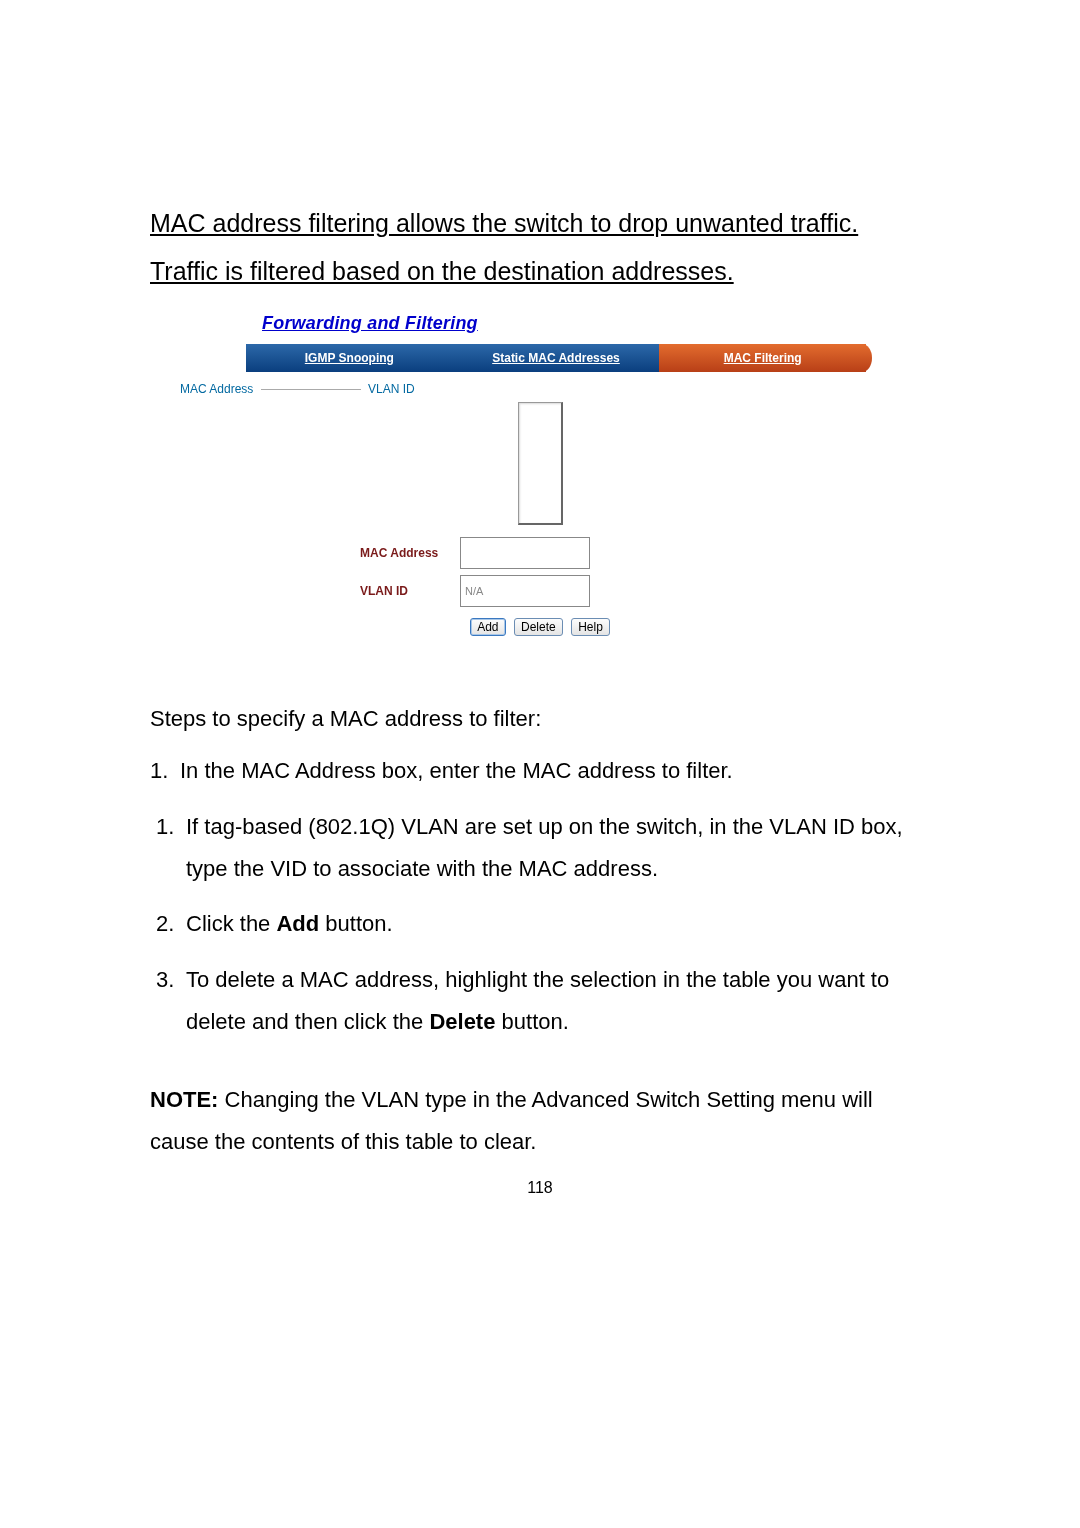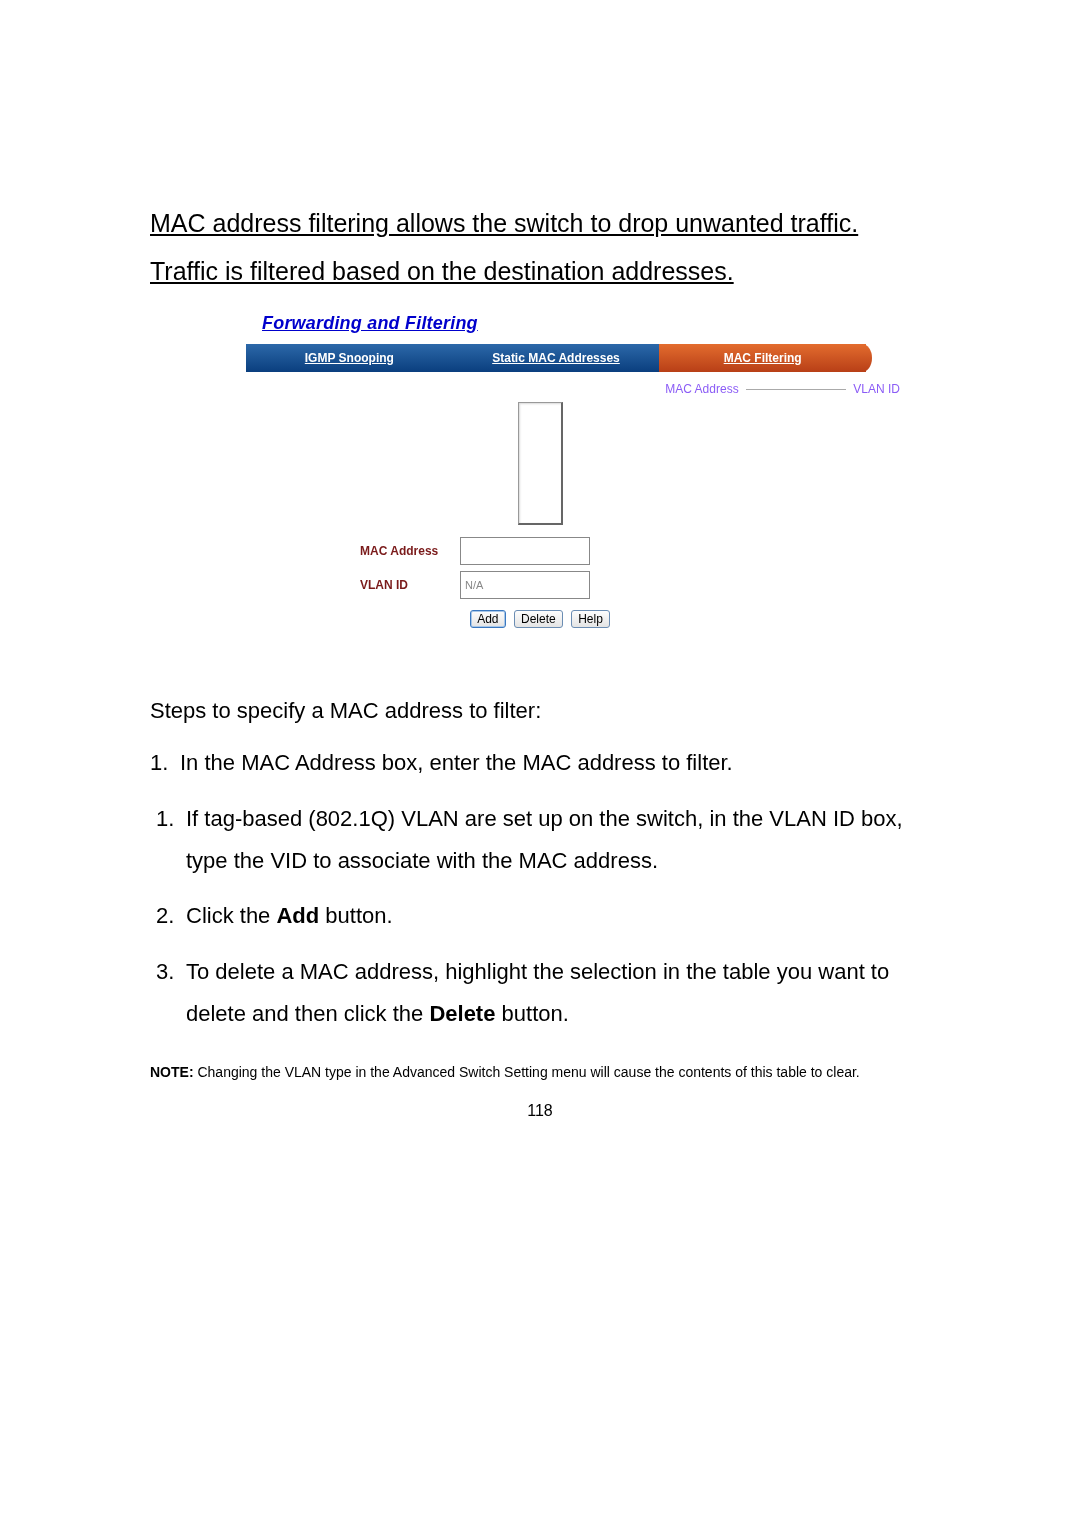--- a/index.html
+++ b/index.html
@@ -47,23 +47,23 @@
     text-indent: 0;
   }
   .list-item.indent {
     margin-left: 6px;
   }
   .list-content {
     text-indent: 0;
     display: inline;
   }
   .note {
-    font-size: 14px;
+    font-size: 22px;
     line-height: 1.9;
-    margin-top: 24px;
+    margin-top: 36px;
   }
   .page-num {
     text-align: center;
     font-size: 16px;
     margin-top: 17px;
   }
 
   
   .screenshot {
     width: 720px;
@@ -124,23 +124,23 @@
   .tab.active::after {
     background: linear-gradient(to bottom, #e36c2e 0%, #b83f17 100%);
   }
   .tab.inactive + .tab {
     z-index: 1;
   }
   .panel {
     padding: 14px 0 10px 0;
   }
   .toprow {
-    text-align: right;
-    font-size: 12px;
-    color: #8b5cf6;
+    text-align: left;
+    font-size: 12px;
+    color: #0369a1;
     margin-bottom: 6px;
   }
   .toprow .gap {
     display: inline-block;
     width: 100px;
     border-bottom: 1px solid #aaa;
     vertical-align: middle;
     margin: 0 4px;
   }
   .listbox {
@@ -165,21 +165,21 @@
   .field-label {
     width: 100px;
     font-weight: bold;
     color: #7a1a1a;
   }
   .text-input {
     width: 130px;
     height: 28px;
     font-size: 11px;
     color: #888;
-    padding: 7px 4px;
+    padding: 15px 4px;
     border: 1px solid #888;
     background: #fff;
     box-sizing: border-box;
   }
   .btn-row {
     text-align: center;
     margin-top: 10px;
   }
   .ui-btn {
     display: inline-block;

